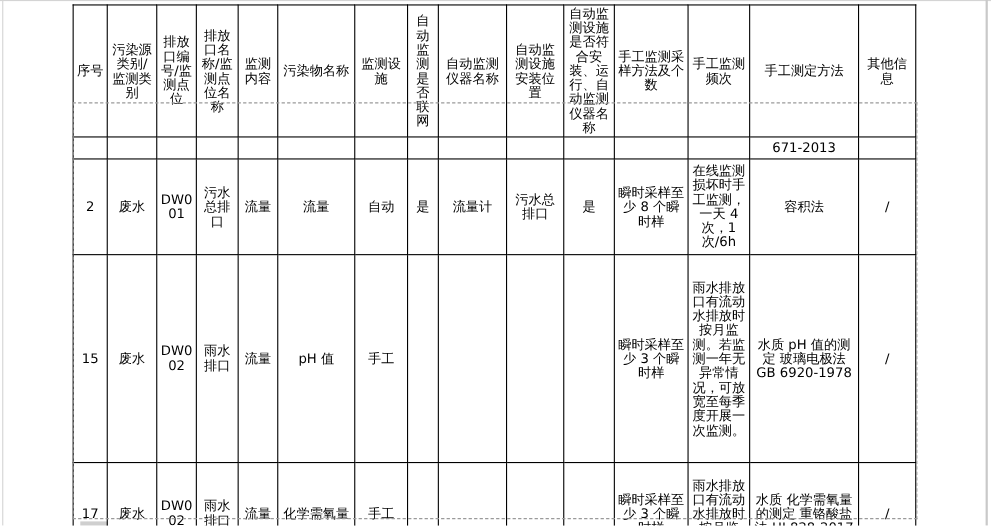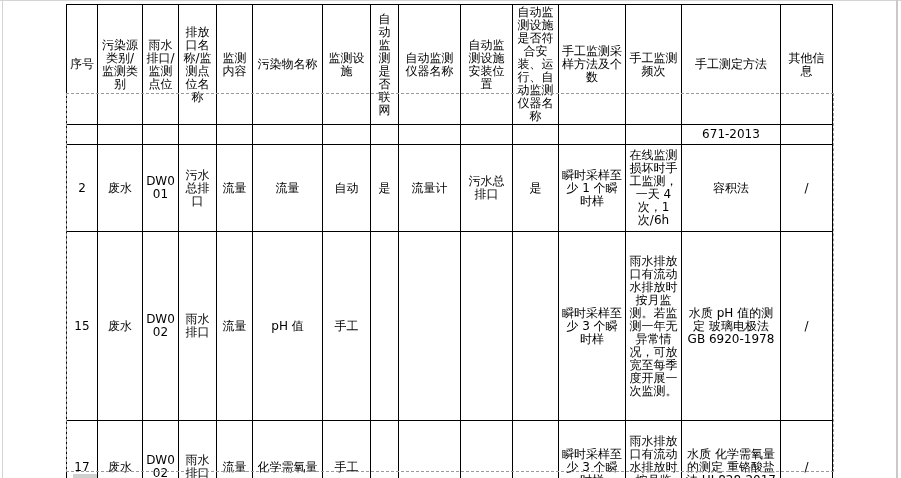--- a/index.html
+++ b/index.html
@@ -67,21 +67,21 @@
         <col style="width:67px">
       <col style="width:56px">
         <col style="width:99px">
         <col style="width:52px">
     </colgroup>
 
     <tbody>
         <tr class="hdr">
       <th>序号</th>
       <th>污染源类别/监测类别</th>
-      <th>雨水排口/监测点位</th>
+      <th>排放口编号/监测点位</th>
       <th>排放口名称/监测点位名称</th>
       <th>监测内容</th>
       <th>污染物名称</th>
       <th>监测设施</th>
       <th>自动监测是否联网</th>
       <th>自动监测仪器名称</th>
       <th>自动监测设施安装位置</th>
       <th>自动监测设施是否符合安装、运行、自动监测仪器名称</th>
       <th>手工监测采样方法及个数</th>
       <th>手工监测频次</th>
@@ -112,21 +112,21 @@
       <td>废水</td>
       <td class="num">DW001</td>
       <td>污水总排口</td>
       <td>流量</td>
       <td>流量</td>
       <td>自动</td>
       <td>是</td>
       <td>流量计</td>
       <td>污水总排口</td>
       <td>是</td>
-      <td>瞬时采样至少 1 个瞬时样</td>
+      <td>瞬时采样至少 8 个瞬时样</td>
       <td class="va-top">在线监测损坏时手工监测，一天 4 次，1 次/6h</td>
       <td>容积法</td>
       <td>/</td>
     </tr>
 
     <tr class="r16">
       <td>15</td>
       <td>废水</td>
       <td class="num">DW002</td>
       <td>雨水排口</td>

